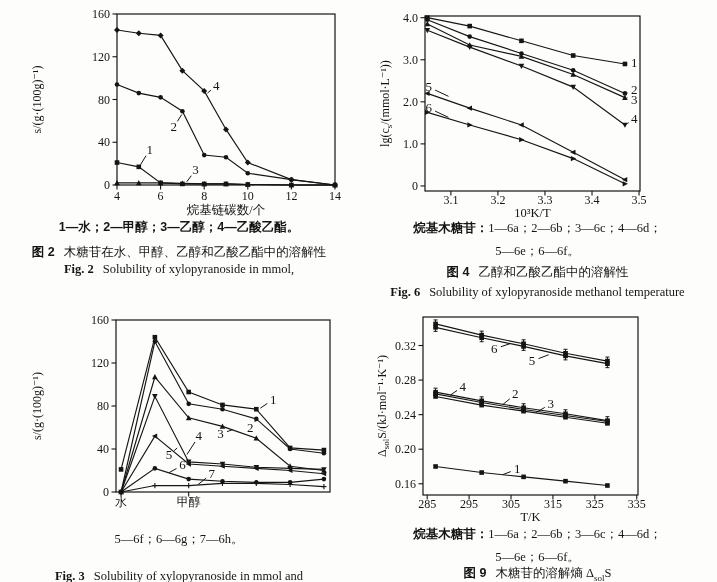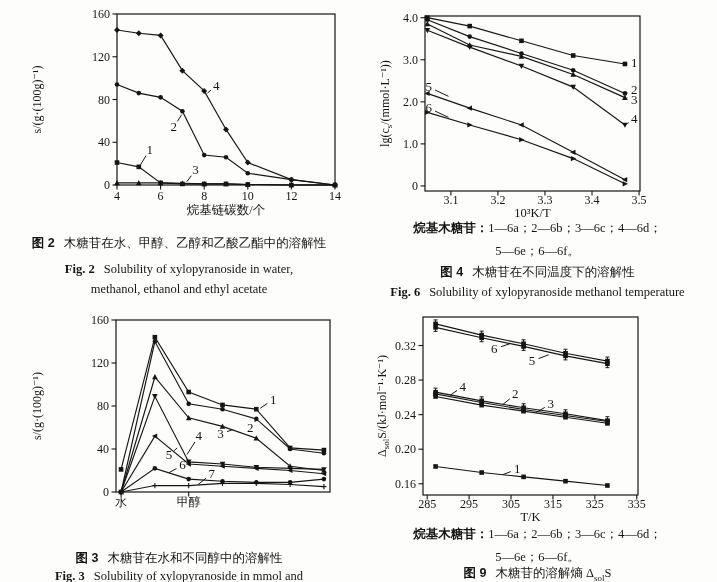--- a/index.html
+++ b/index.html
@@ -88,27 +88,27 @@
         <polygon points="335,182 338,185 335,188 332,185" fill="#151515" stroke="none"></polygon>
         <line x1="140.544" y1="164.69375" x2="146.04629140793693" y2="155.70204672441497" stroke="#151515" stroke-width="1"></line>
         <text x="149.7" y="153.73125" fill="#151515" font-size="13" text-anchor="middle" font-family="&quot;Liberation Serif&quot;,&quot;DejaVu Serif&quot;,serif"><tspan>1</tspan></text>
         <line x1="181.74599999999998" y1="114.4625" x2="177.40671465318835" y2="121.36199597977426" stroke="#151515" stroke-width="1"></line>
         <text x="173.68" y="131.2875" fill="#151515" font-size="13" text-anchor="middle" font-family="&quot;Liberation Serif&quot;,&quot;DejaVu Serif&quot;,serif"><tspan>2</tspan></text>
         <line x1="186.76" y1="181.79375" x2="191.30980536561333" y2="175.65973058148032" stroke="#151515" stroke-width="1"></line>
         <text x="195.48000000000002" y="174.0375" fill="#151515" font-size="13" text-anchor="middle" font-family="&quot;Liberation Serif&quot;,&quot;DejaVu Serif&quot;,serif"><tspan>3</tspan></text>
         <line x1="207.47000000000003" y1="93.0875" x2="210.87730089848267" y2="90.16423510931497" stroke="#151515" stroke-width="1"></line>
         <text x="216.19" y="89.60624999999999" fill="#151515" font-size="13" text-anchor="middle" font-family="&quot;Liberation Serif&quot;,&quot;DejaVu Serif&quot;,serif"><tspan>4</tspan></text>
       </svg>
-    <div class="cap" style="top:236px">
+    <div class="cap sans" style="top:220px">1—水；2—甲醇；3—乙醇；4—乙酸乙酯。</div>
+    <div class="cap" style="top:245px">
       <b class="sans">图 2</b><span class="gap"></span><span>木糖苷在水、甲醇、乙醇和乙酸乙酯中的溶解性</span>
     </div>
     <div class="cap" style="top:262px">
-      <b>Fig. 2</b><span class="gap"></span><span>Solubility of xylopyranoside in water,</span>
-    </div>
-    <div class="cap" style="top:282px">methanol, ethanol and ethyl acetate</div>
+      <b>Fig. 2</b><span class="gap"></span><span>Solubility of xylopyranoside in mmol,</span>
+    </div>
   </div>
 
   <div class="fig" style="left:358px;top:0;width:359px;height:300px;">
     <svg class="chart" width="359" height="219" viewBox="0 0 359 219">
         <rect x="67" y="16" width="215" height="175" fill="none" stroke="#151515" stroke-width="1.2"></rect>
         <line x1="92.87527352297602" y1="191" x2="92.87527352297602" y2="195.5" stroke="#151515" stroke-width="1.1"></line>
         <text x="92.87527352297602" y="204" fill="#151515" font-size="12" text-anchor="middle" font-family="&quot;Liberation Serif&quot;,&quot;DejaVu Serif&quot;,serif"><tspan>3.1</tspan></text>
         <line x1="139.9212253829323" y1="191" x2="139.9212253829323" y2="195.5" stroke="#151515" stroke-width="1.1"></line>
         <text x="139.9212253829323" y="204" fill="#151515" font-size="12" text-anchor="middle" font-family="&quot;Liberation Serif&quot;,&quot;DejaVu Serif&quot;,serif"><tspan>3.2</tspan></text>
         <line x1="186.9671772428884" y1="191" x2="186.9671772428884" y2="195.5" stroke="#151515" stroke-width="1.1"></line>
@@ -176,21 +176,21 @@
         <line x1="90.52297592997826" y1="96.3485576923077" x2="77.10279633951258" y2="90.06285006696571" stroke="#151515" stroke-width="1"></line>
         <text x="70.7636761487965" y="91.09375" fill="#151515" font-size="13" text-anchor="middle" font-family="&quot;Liberation Serif&quot;,&quot;DejaVu Serif&quot;,serif"><tspan>5</tspan></text>
         <line x1="90.52297592997826" y1="117.38221153846153" x2="77.10279633951258" y2="111.09650391311955" stroke="#151515" stroke-width="1"></line>
         <text x="70.7636761487965" y="112.12740384615384" fill="#151515" font-size="13" text-anchor="middle" font-family="&quot;Liberation Serif&quot;,&quot;DejaVu Serif&quot;,serif"><tspan>6</tspan></text>
       </svg>
     <div class="cap" style="top:221px">
       <b class="sans">烷基木糖苷：</b><span>1—6a；2—6b；3—6c；4—6d；</span>
     </div>
     <div class="cap" style="top:244px">5—6e；6—6f。</div>
     <div class="cap" style="top:265px">
-      <b class="sans">图 4</b><span class="gap"></span><span>木糖苷在不同温度下的溶解性</span>
+      <b class="sans">图 4</b><span class="gap"></span><span>乙醇和乙酸乙酯中的溶解性</span>
     </div>
     <div class="cap" style="top:285px">
       <b>Fig. 6</b><span class="gap"></span><span>Solubility of xylopyranoside methanol temperature</span>
     </div>
   </div>
 
   <div class="fig" style="left:0;top:300px;width:358px;height:282px;">
     <svg class="chart" width="358" height="209" viewBox="0 0 358 209">
         <rect x="116" y="20" width="214" height="172" fill="none" stroke="#151515" stroke-width="1.2"></rect>
         <line x1="121.07109004739337" y1="192" x2="121.07109004739337" y2="196.5" stroke="#151515" stroke-width="1.1"></line>
@@ -279,23 +279,21 @@
         <text x="220.46445497630333" y="137.95" fill="#151515" font-size="13" text-anchor="middle" font-family="&quot;Liberation Serif&quot;,&quot;DejaVu Serif&quot;,serif"><tspan>3</tspan></text>
         <line x1="186.9952606635071" y1="154.375" x2="195.02333570147528" y2="141.97588462685667" stroke="#151515" stroke-width="1"></line>
         <text x="198.82780410742495" y="140.1" fill="#151515" font-size="13" text-anchor="middle" font-family="&quot;Liberation Serif&quot;,&quot;DejaVu Serif&quot;,serif"><tspan>4</tspan></text>
         <line x1="177.1911532385466" y1="147.925" x2="174.20986160920438" y2="150.6899651383054" stroke="#151515" stroke-width="1"></line>
         <text x="169.0774091627172" y="159.45" fill="#151515" font-size="13" text-anchor="middle" font-family="&quot;Liberation Serif&quot;,&quot;DejaVu Serif&quot;,serif"><tspan>5</tspan></text>
         <line x1="169.0774091627172" y1="172.65" x2="176.4835734038631" y2="168.52874213972476" stroke="#151515" stroke-width="1"></line>
         <text x="182.60031595576618" y="169.125" fill="#151515" font-size="13" text-anchor="middle" font-family="&quot;Liberation Serif&quot;,&quot;DejaVu Serif&quot;,serif"><tspan>6</tspan></text>
         <line x1="198.15165876777252" y1="184.475" x2="206.1950046634127" y2="178.0809628524115" stroke="#151515" stroke-width="1"></line>
         <text x="211.67456556082146" y="177.725" fill="#151515" font-size="13" text-anchor="middle" font-family="&quot;Liberation Serif&quot;,&quot;DejaVu Serif&quot;,serif"><tspan>7</tspan></text>
       </svg>
-    <div class="cap" style="top:251px">
-      <b class="sans">图 3</b><span class="gap"></span><span>木糖苷在水和不同醇中的溶解性</span>
-    </div>
+    <div class="cap" style="top:232px">5—6f；6—6g；7—6h。</div>
     <div class="cap" style="top:269px">
       <b>Fig. 3</b><span class="gap"></span><span>Solubility of xylopyranoside in mmol and</span>
     </div>
   </div>
 
   <div class="fig" style="left:358px;top:300px;width:359px;height:282px;">
     <svg class="chart" width="359" height="224" viewBox="0 0 359 224">
         <rect x="65" y="17" width="215" height="178" fill="none" stroke="#151515" stroke-width="1.2"></rect>
         <line x1="69.19103313840156" y1="195" x2="69.19103313840156" y2="199.5" stroke="#151515" stroke-width="1.1"></line>
         <text x="69.19103313840156" y="208" fill="#151515" font-size="12" text-anchor="middle" font-family="&quot;Liberation Serif&quot;,&quot;DejaVu Serif&quot;,serif"><tspan>285</tspan></text>

